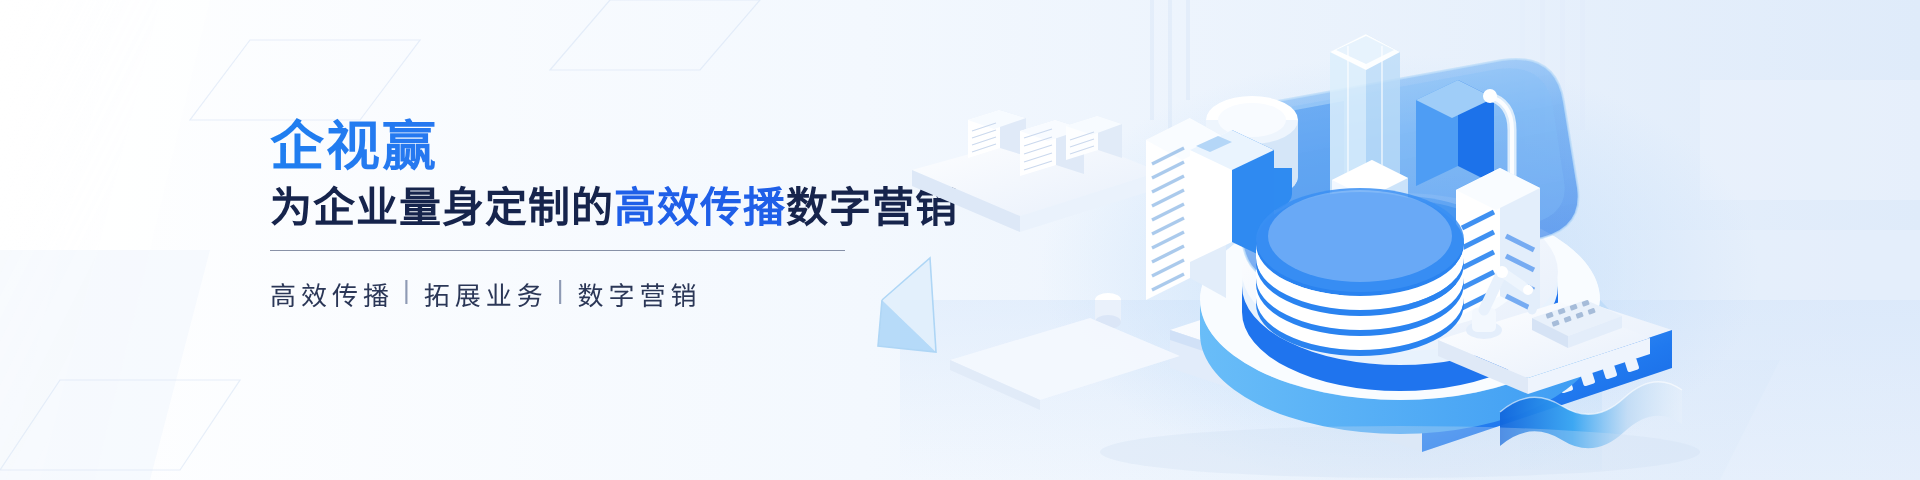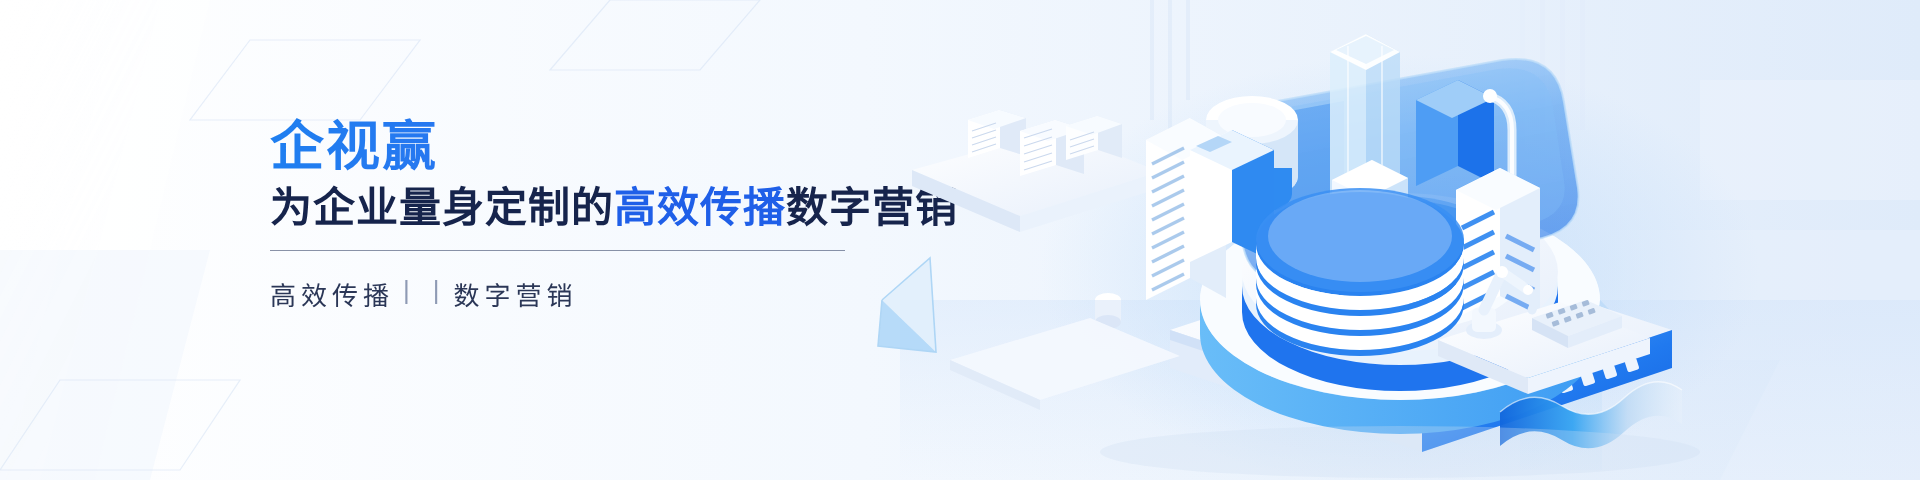--- a/index.html
+++ b/index.html
@@ -144,20 +144,21 @@
 
     <h1 class="headline">
       <span>为企业量身定制的</span><span class="hl">高效传播</span><span>数字营销</span>
     </h1>
 
     <div class="divider"></div>
 
     <div class="subline">
       <span>高效传播</span>
       <span class="sep">|</span>
+      <span>拓展业务</span>
       <span class="sep">|</span>
       <span>数字营销</span>
     </div>
   </div>
 
   <div class="art">
     <svg viewBox="0 0 1060 480" aria-hidden="true">
       <defs>
         <linearGradient id="glassBlue" x1="0" y1="0" x2="0.3" y2="1">
           <stop offset="0%" stop-color="#9ccbf8" stop-opacity=".9"></stop>

